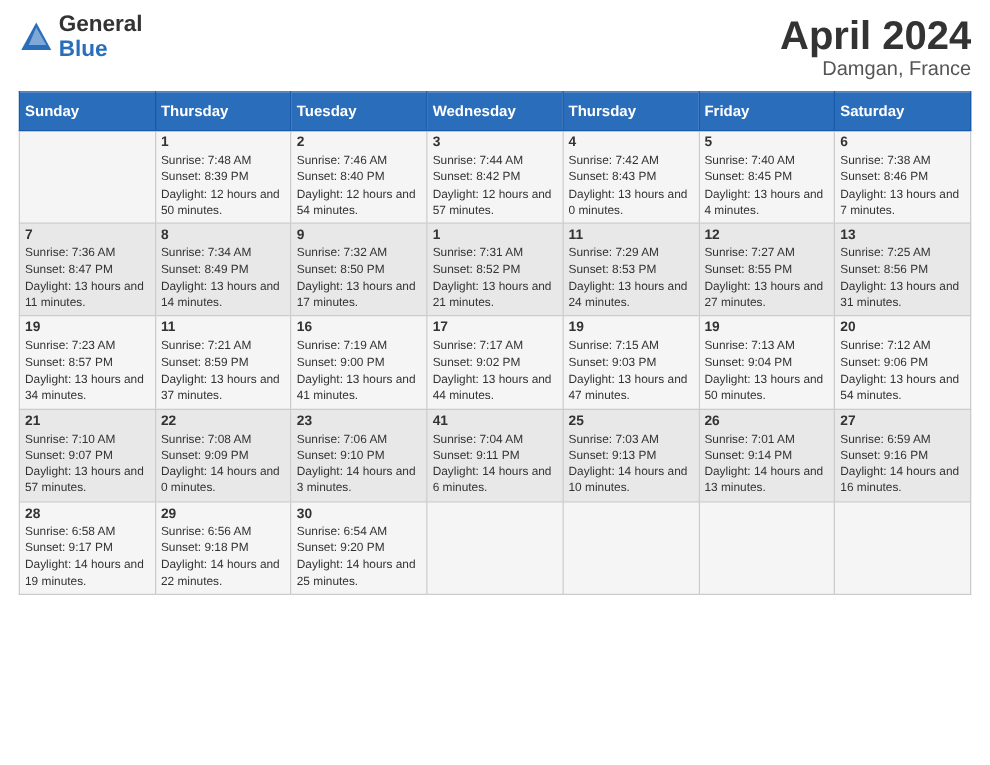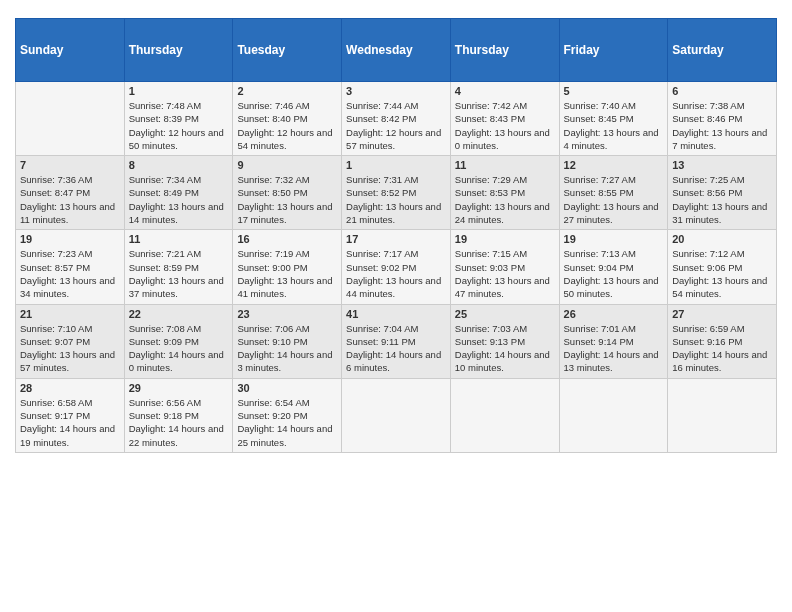--- a/index.html
+++ b/index.html
@@ -55,21 +55,21 @@
     table {
       width: 100%;
       border-collapse: collapse;
       table-layout: fixed;
     }
     thead tr th {
       background-color: #2a6ebb;
       color: #fff;
       font-size: 12px;
       font-weight: bold;
-      padding: 24px 4px;
+      padding: 8px 4px;
       text-align: left;
       border: 1px solid #1a5aaa;
     }
     tbody tr td {
       border: 1px solid #ccc;
       vertical-align: top;
       padding: 3px 4px;
       min-height: 80px;
       font-size: 10px;
       color: #333;
@@ -89,20 +89,34 @@
     .day-info {
       font-size: 9.5px;
       line-height: 1.4;
       color: #333;
     }
   </style>
 </head>
 <body>
 
 <div class="header">
+  <div class="logo">
+    <svg class="logo-icon" viewBox="0 0 28 28" xmlns="http://www.w3.org/2000/svg">
+      <polygon points="14,2 26,24 2,24" fill="#2a6ebb"></polygon>
+      <polygon points="14,6 22,20 8,20" fill="#fff" opacity="0.4"></polygon>
+    </svg>
+    <div class="logo-text">
+      <span class="logo-general">General</span>
+      <span class="logo-blue">Blue</span>
+    </div>
+  </div>
+  <div class="title-section">
+    <div class="month-title">April 2024</div>
+    <div class="location">Damgan, France</div>
+  </div>
 </div>
 
 <table>
   <thead>
     <tr id="header-row">
     <th>Sunday</th>
         <th>Thursday</th>
         <th>Tuesday</th>
         <th>Wednesday</th>
         <th>Thursday</th>

